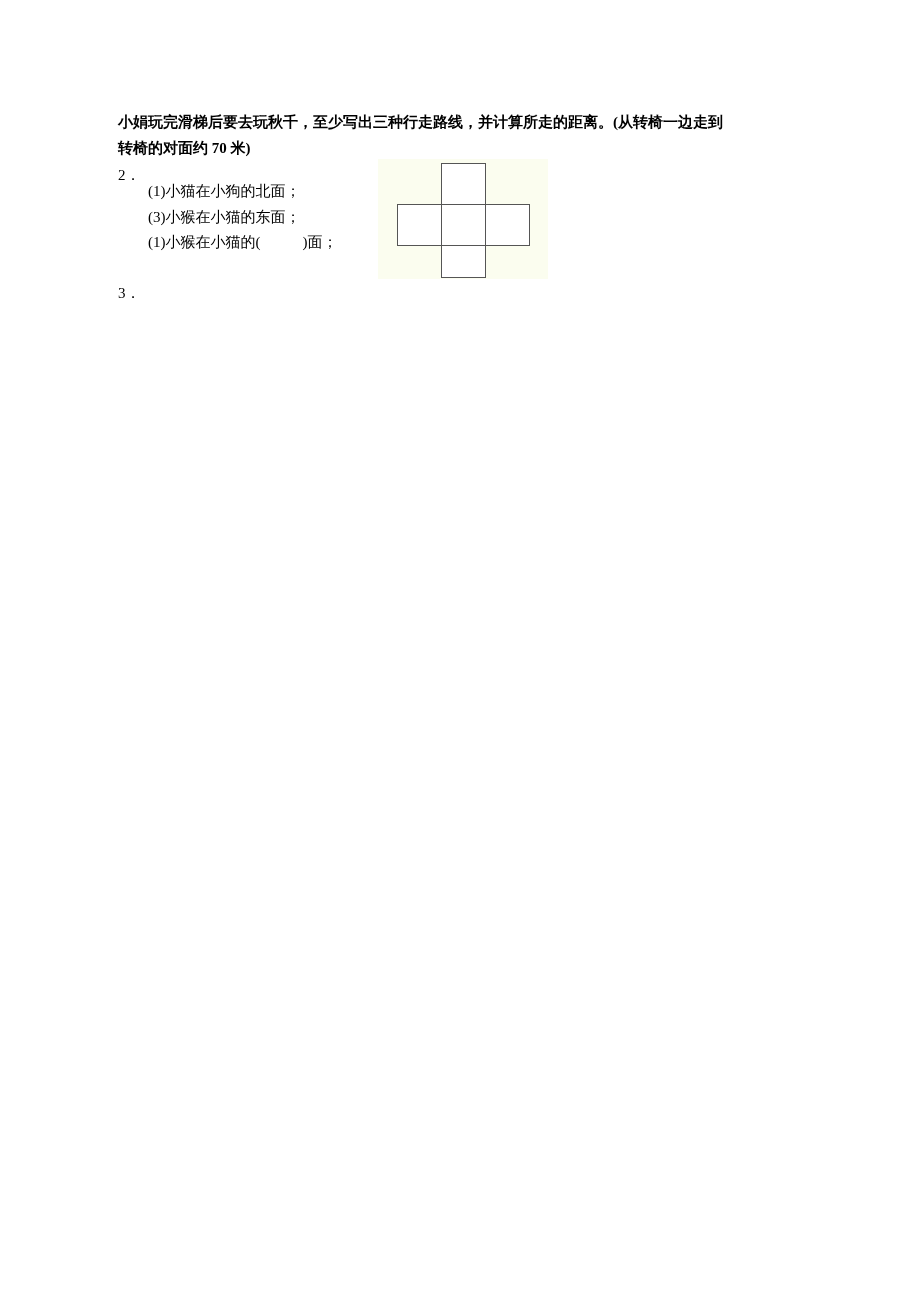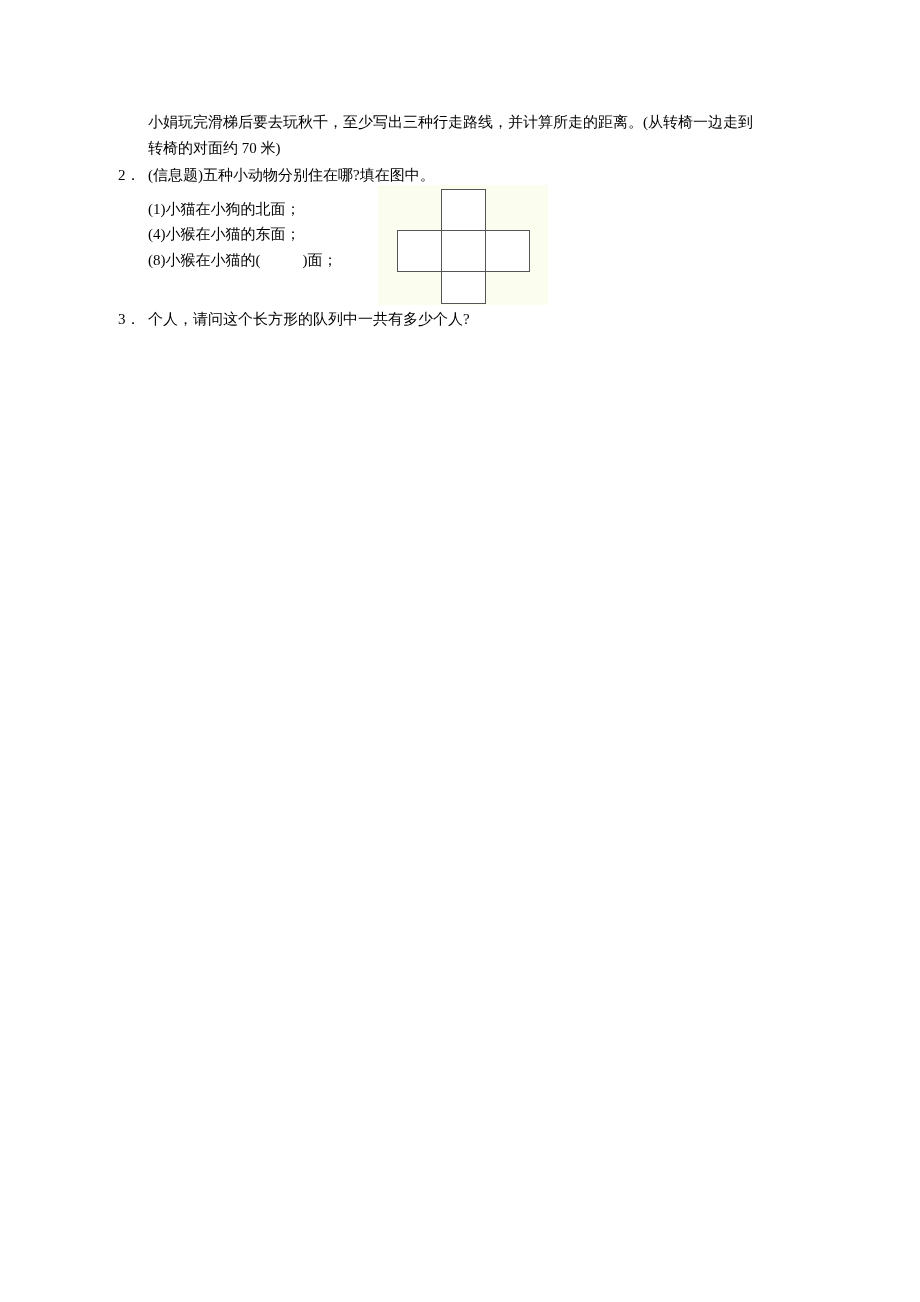--- a/index.html
+++ b/index.html
@@ -6,36 +6,36 @@
     body {
       background: #ffffff;
       font-family: "SimSun", "宋体", serif;
       font-size: 15px;
       color: #000000;
       line-height: 1.7;
       padding: 110px 100px 40px 118px;
       width: 920px;
     }
     .line-cont {
-      margin-left: 30px;
+      font-weight: bold;
     }
     .item {
       display: flex;
       align-items: flex-start;
       margin-top: 2px;
     }
     .item-num {
       width: 30px;
       flex-shrink: 0;
     }
     .item-body {
       flex: 1;
     }
     .sub-list {
-      margin-top: 8px;
+      margin-top: 16px;
     }
     .sub {
       margin-top: 0px;
     }
     .blank {
       display: inline-block;
       min-width: 42px;
     }
     .row-with-figure {
       display: flex;
@@ -70,40 +70,38 @@
 <body>
 
 <div class="line-cont">
   <div>小娟玩完滑梯后要去玩秋千，至少写出三种行走路线，并计算所走的距离。(从转椅一边走到</div>
   <div>转椅的对面约 70 米)</div>
 </div>
 
 <div class="item">
   <div class="item-num">2．</div>
   <div class="item-body">
-    <div>(信息题)五种小动物分别住在哪?填在图中。</div>
     <div class="row-with-figure">
       <div class="sub-list">
         <div class="sub">(1)小猫在小狗的北面；</div>
-        <div class="sub">(4)小猴在小猫的东面；</div>
+        <div class="sub">(3)小猴在小猫的东面；</div>
         <div class="sub">
-          <span>(8)小猴在小猫的(</span><span class="blank"></span><span>)面；</span>
+          <span>(1)小猴在小猫的(</span><span class="blank"></span><span>)面；</span>
         </div>
       </div>
       <div class="figure">
         <div class="figure-bg">
           <div class="sq sq-top"></div>
           <div class="sq sq-left"></div>
           <div class="sq sq-mid"></div>
           <div class="sq sq-right"></div>
           <div class="sq sq-bottom"></div>
         </div>
       </div>
     </div>
   </div>
 </div>
 
 <div class="item">
   <div class="item-num">3．</div>
   <div class="item-body">
-    <div>个人，请问这个长方形的队列中一共有多少个人?</div>
   </div>
 </div>
 
 </body></html>

